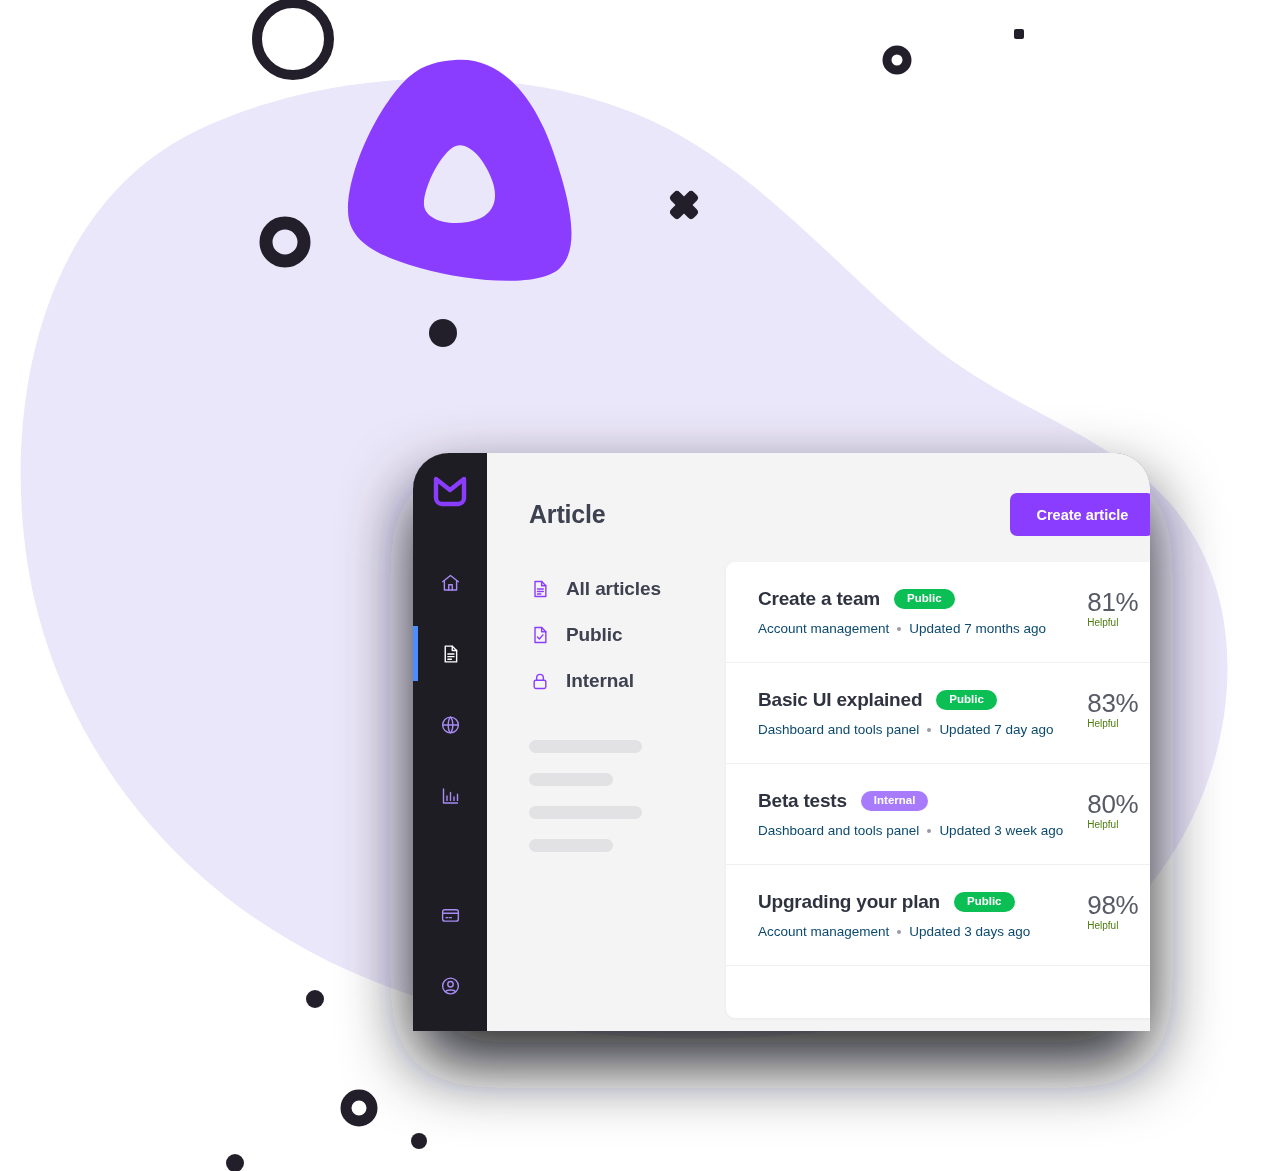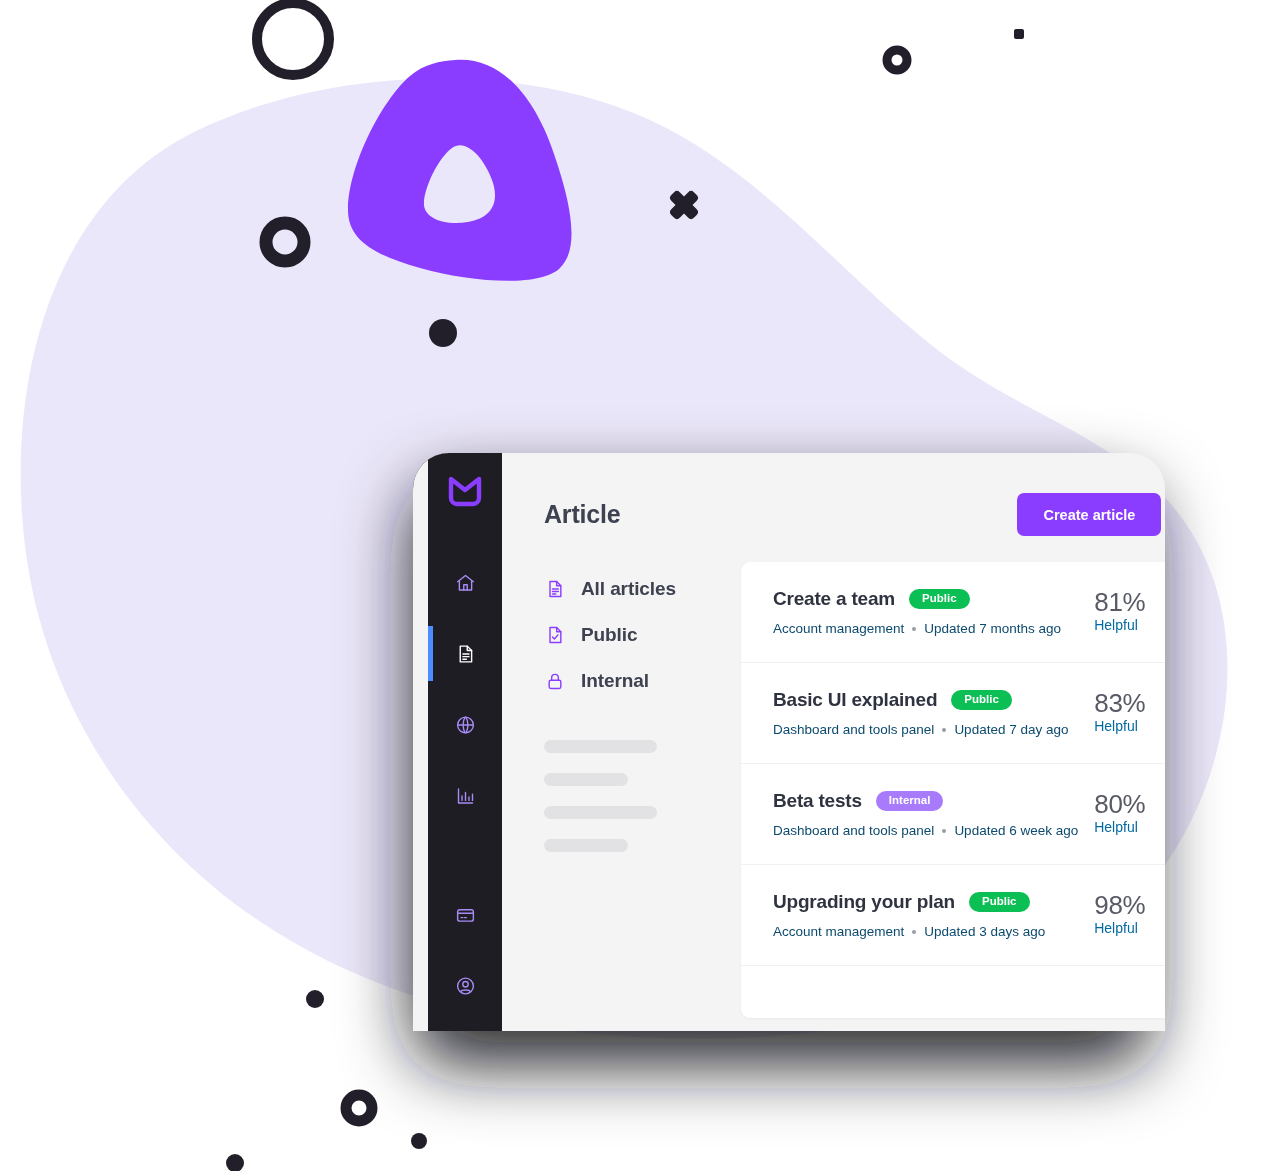--- a/index.html
+++ b/index.html
@@ -28,21 +28,20 @@
     position: absolute;
     left: 413px;
     top: 453px;
     width: 737px;
     height: 578px;
     border-radius: 36px 36px 0 0;
     overflow: hidden;
     display: flex;
     background: #f4f4f5;
     z-index: 5;
-    padding-left: 15px;
   }
 
   
   .icon-rail {
     width: 74px;
     background: #1e1d24;
     flex: 0 0 74px;
     position: relative;
     display: flex;
     flex-direction: column;
@@ -157,21 +156,21 @@
     border-radius: 9px;
     overflow: hidden;
     box-shadow: 0 1px 3px rgba(30,29,36,0.05);
   }
   .article-card {
     padding: 26px 28px 26px 32px;
     border-bottom: 1px solid #f0f0f2;
     display: flex;
     align-items: flex-start;
     justify-content: space-between;
-    gap: 16px;
+    gap: 24px;
     cursor: pointer;
   }
   .article-card:last-child { border-bottom: none; }
   .card-left { min-width: 0; }
   .card-title-row {
     display: flex;
     align-items: center;
     gap: 14px;
     margin-bottom: 11px;
   }
@@ -216,22 +215,22 @@
     padding-top: 1px;
   }
   .pct {
     font-size: 26px;
     color: #585b66;
     line-height: 1.05;
     font-weight: normal;
     letter-spacing: -0.3px;
   }
   .helpful {
-    font-size: 14px;
-    color: #0369a1;
+    font-size: 10px;
+    color: #4d7c0f;
     margin-top: 1px;
   }
 </style>
 </head>
 <body>
 
 <svg id="backdrop" viewBox="0 0 1274 1171">
   <defs>
     <filter id="cardshadow" x="-30%" y="-30%" width="170%" height="190%">
       <feDropShadow dx="0" dy="34" stdDeviation="34" flood-color="#16151c" flood-opacity="0.92"></feDropShadow>
@@ -444,21 +443,21 @@
 
         <div class="article-card">
           <div class="card-left">
             <div class="card-title-row">
               <span class="card-title">Beta tests</span>
               <span class="badge internal">Internal</span>
             </div>
             <div class="card-meta">
               <span>Dashboard and tools panel</span>
               <span class="meta-dot"></span>
-              <span>Updated 6 week ago</span>
+              <span>Updated 3 week ago</span>
             </div>
           </div>
           <div class="card-right">
             <div class="pct">80%</div>
             <div class="helpful">Helpful</div>
           </div>
         </div>
 
         <div class="article-card">
           <div class="card-left">

